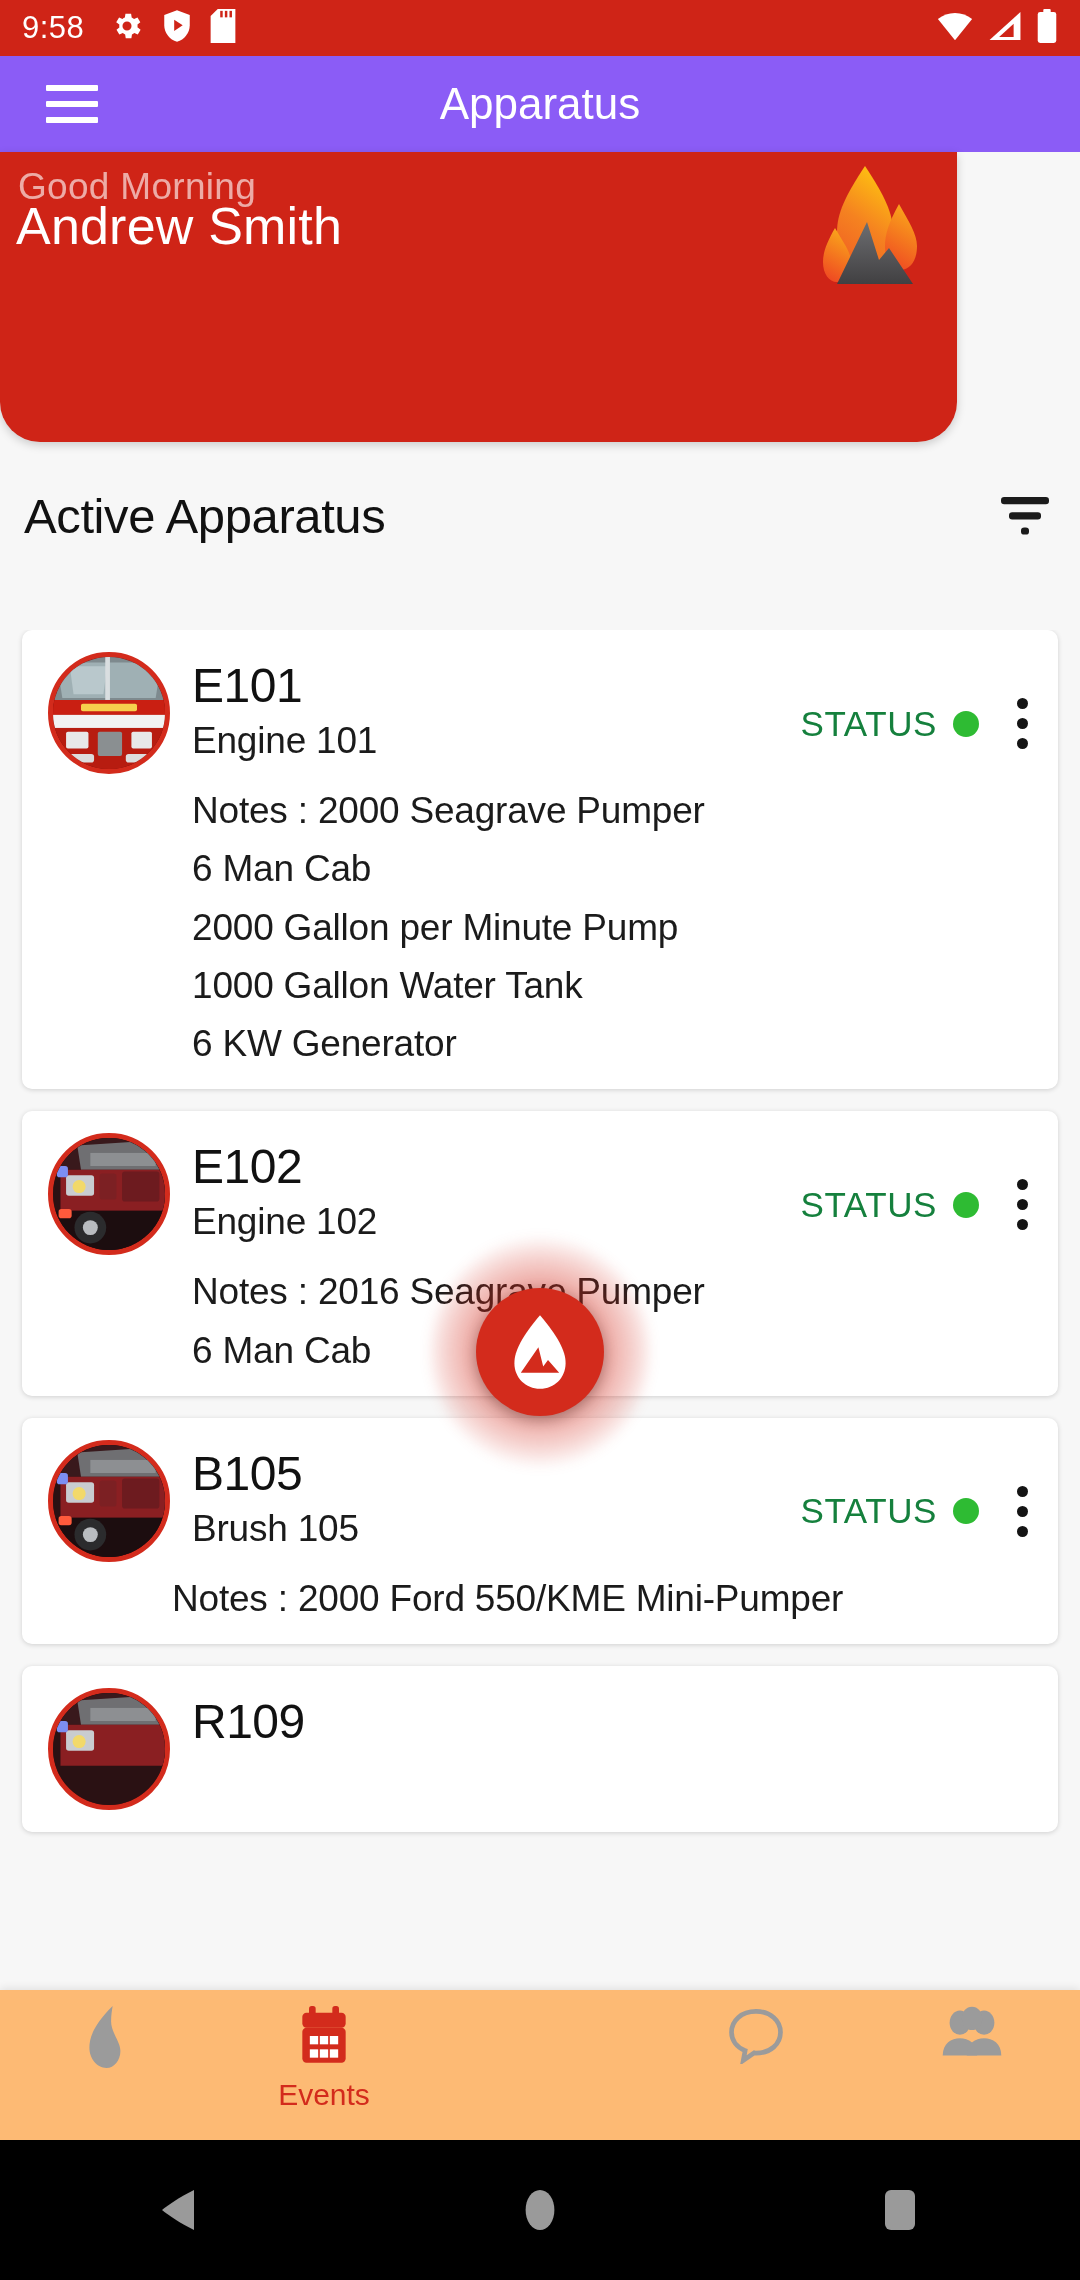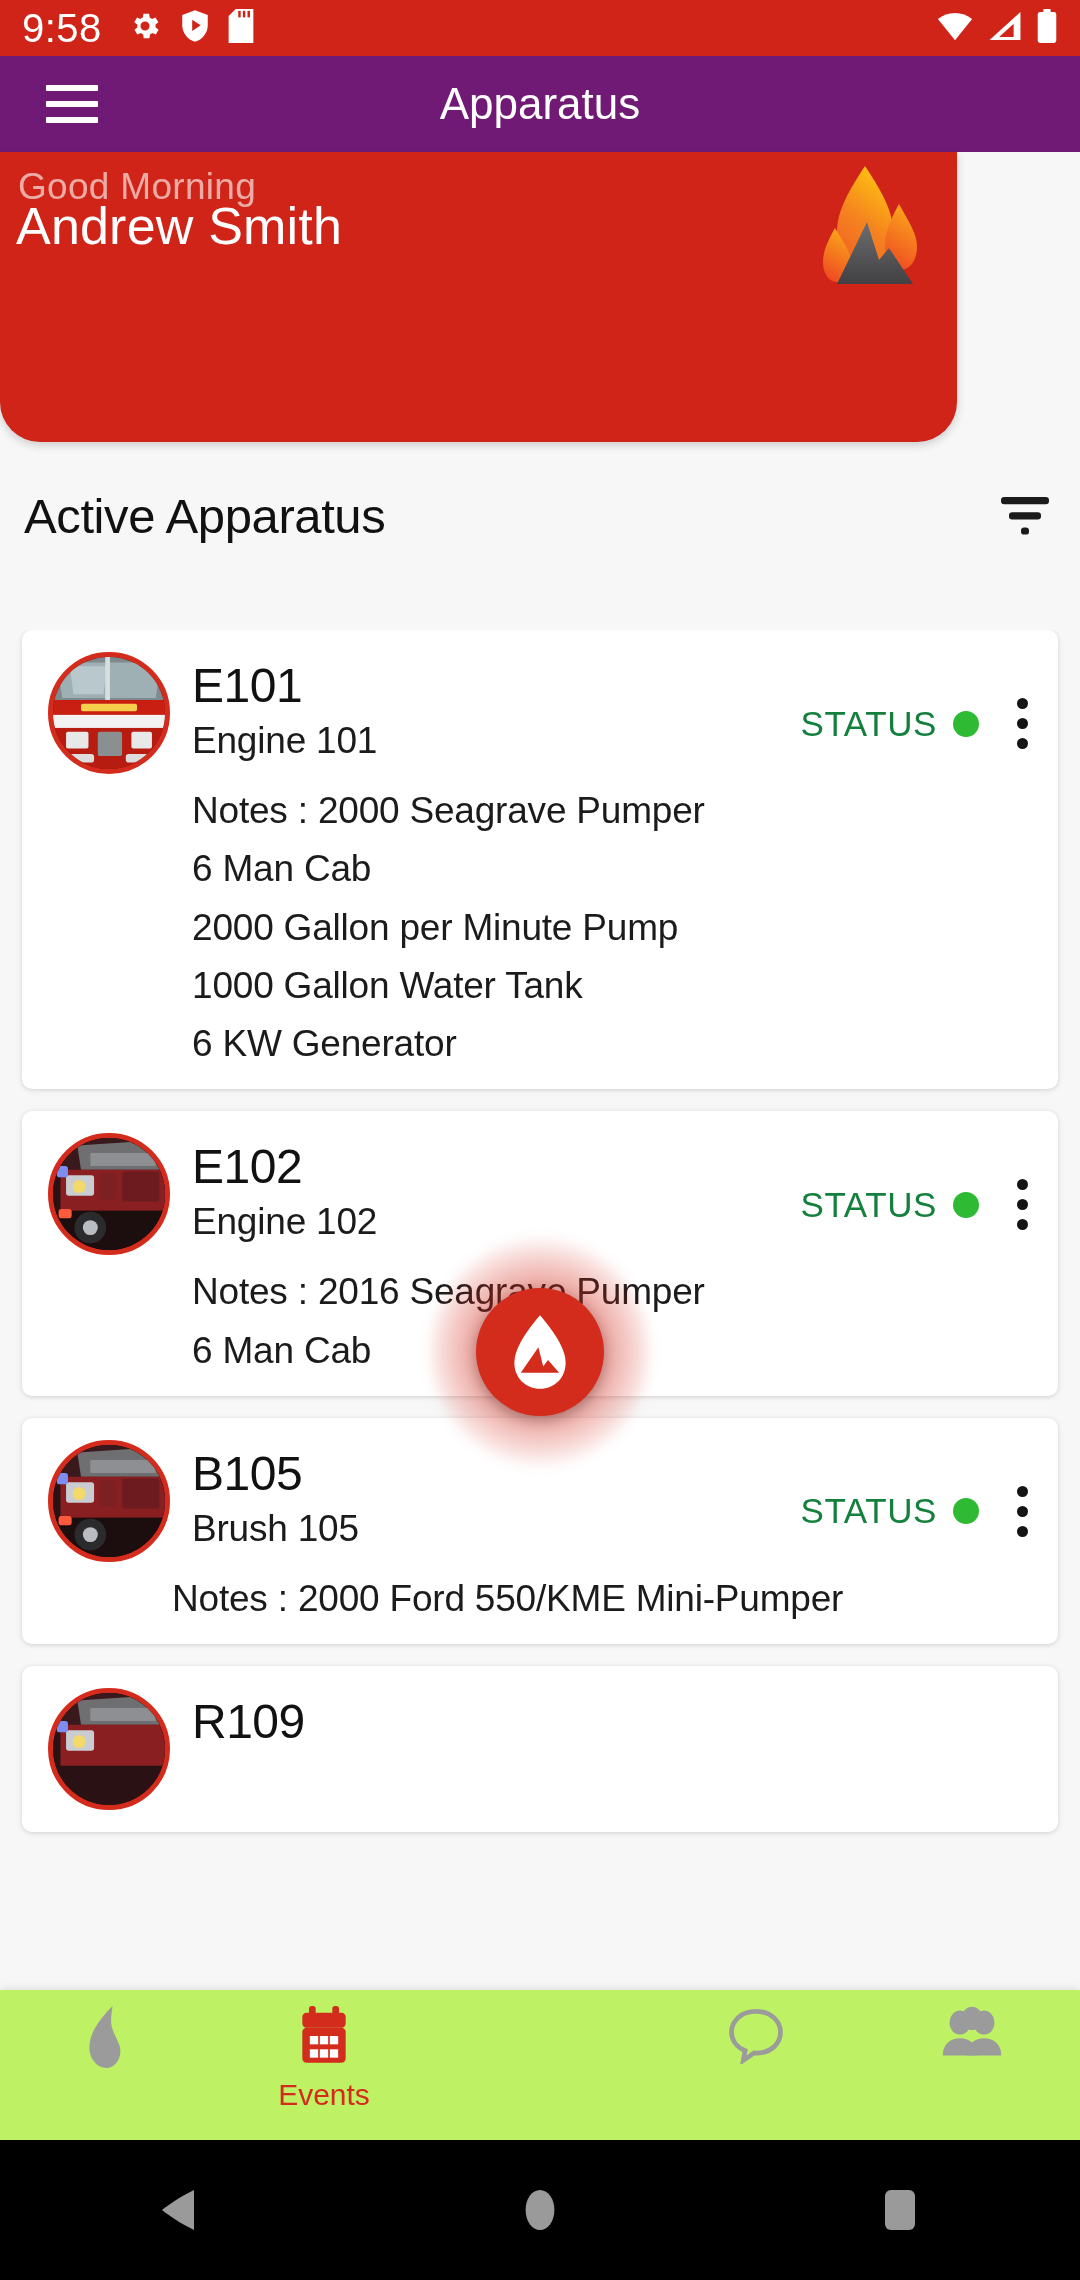--- a/index.html
+++ b/index.html
@@ -10,29 +10,29 @@
     overflow: hidden;
   }
   .phone { position: relative; width: 1080px; height: 2280px; background: #f7f7f7; }
 
   
   .statusbar {
     position: absolute; top: 0; left: 0; width: 1080px; height: 56px;
     background: #cf2417; display: flex; align-items: center;
     padding: 0 22px; color: #fff;
   }
-  .sb-time { font-size: 40px; letter-spacing: .5px; font-family: "Liberation Sans", sans-serif; }
+  .sb-time { font-size: 31px; letter-spacing: .5px; font-family: "Liberation Sans", sans-serif; }
   .sb-left-icons { display: flex; align-items: center; gap: 18px; margin-left: 26px; }
   .sb-right-icons { margin-left: auto; display: flex; align-items: center; gap: 14px; }
   .sb-ic { display: block; }
 
   
   .appbar {
     position: absolute; top: 56px; left: 0; width: 1080px; height: 96px;
-    background: #701a75; display: flex; align-items: center;
+    background: #8b5cf6; display: flex; align-items: center;
   }
   .hamburger { margin-left: 46px; width: 52px; height: 38px;
     display: flex; flex-direction: column; justify-content: space-between; cursor: pointer; }
   .hamburger span { display: block; height: 6px; background: #fff; border-radius: 1px; width: 100%; }
   .appbar-title {
     position: absolute; left: 0; width: 1080px; text-align: center;
     font-size: 44px; color: #ffffff; font-weight: 400; pointer-events: none;
   }
 
   
@@ -102,21 +102,21 @@
   }
   .fab {
     position: relative; width: 128px; height: 128px; border-radius: 50%;
     background: #d32b1c; display: flex; align-items: center; justify-content: center;
     box-shadow: 0 4px 14px rgba(0,0,0,.28); cursor: pointer;
   }
 
   
   .bottomnav {
     position: absolute; left: 0; bottom: 140px; width: 1080px; height: 150px;
-    background: #bef264; box-shadow: 0 -2px 8px rgba(0,0,0,.09);
+    background: #fdba74; box-shadow: 0 -2px 8px rgba(0,0,0,.09);
     display: flex; align-items: flex-start; z-index: 30; padding-top: 16px;
   }
   .navitem { flex: 1; display: flex; flex-direction: column; align-items: center; gap: 8px; cursor: pointer; }
   .navitem .nav-label { font-size: 30px; color: #d32b1c; }
   .navitem.spacer { visibility: hidden; }
 
   
   .androidnav {
     position: absolute; left: 0; bottom: 0; width: 1080px; height: 140px;
     background: #000; display: flex; align-items: center; justify-content: space-around;

